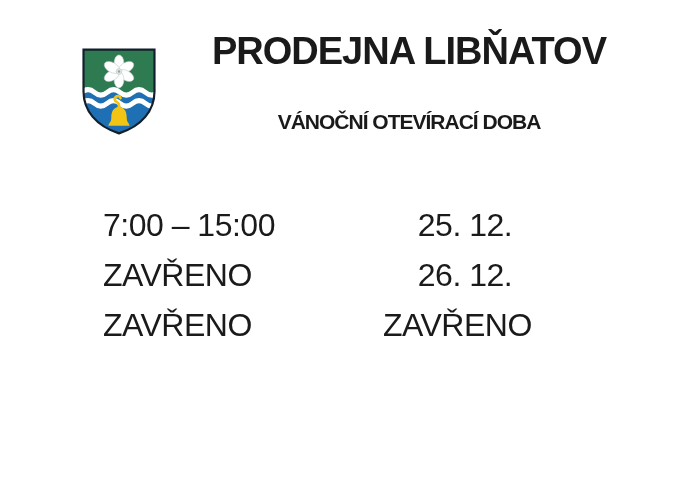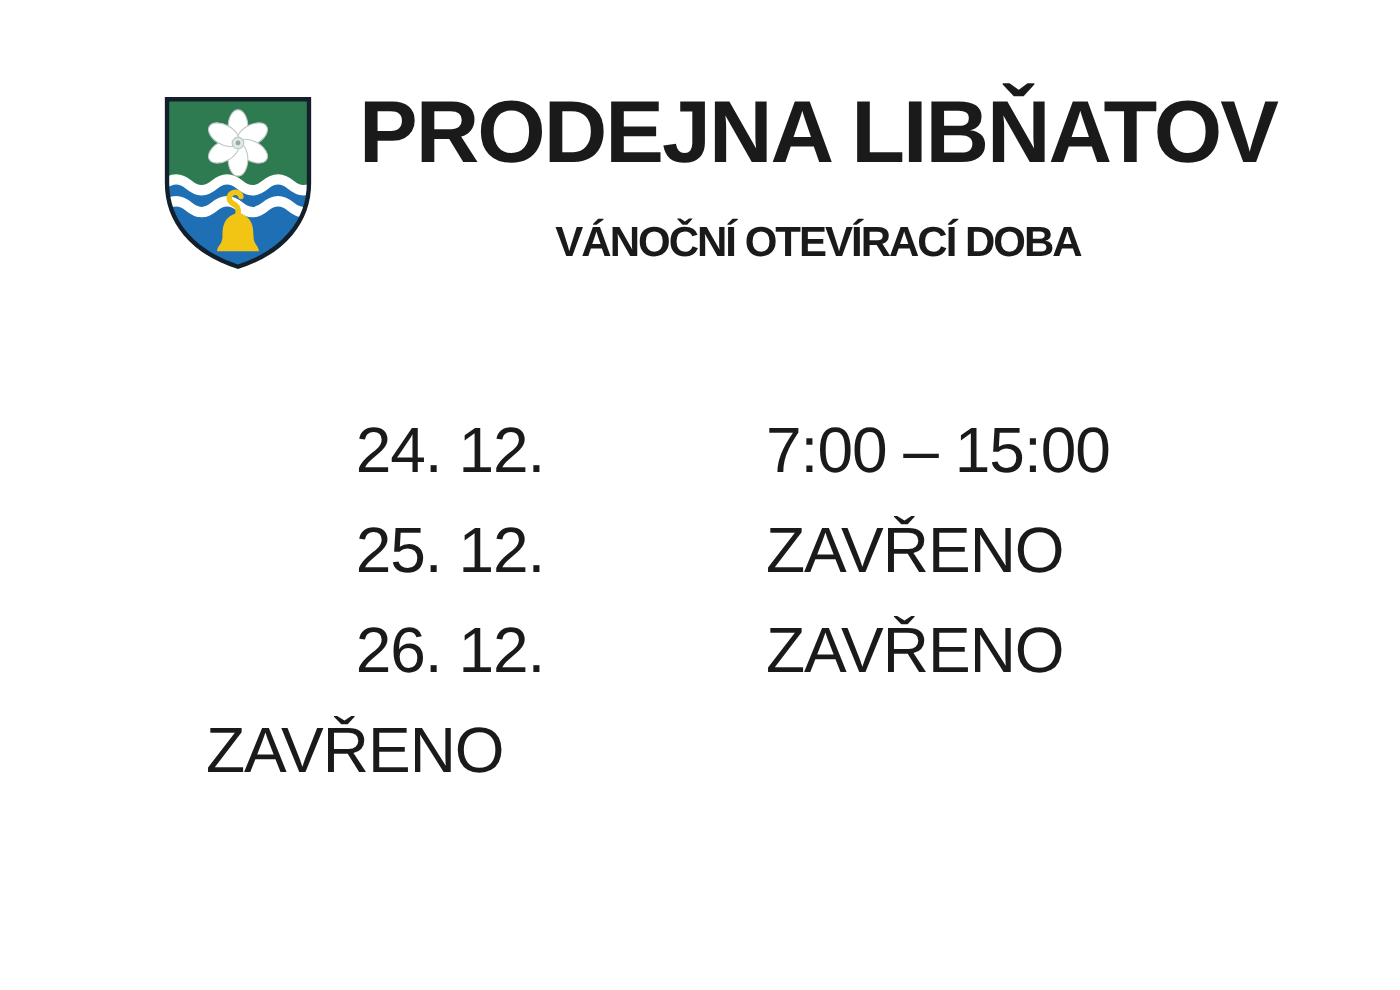--- a/index.html
+++ b/index.html
@@ -20,24 +20,24 @@
     position: absolute;
     left: 78px;
     top: 46px;
     width: 82px;
     height: 91px;
   }
   .crest svg { display: block; width: 100%; height: 100%; }
   .title {
     position: absolute;
     left: 120px;
-    top: 48px;
+    top: 32px;
     width: 578px;
     text-align: center;
-    font-size: 44px;
+    font-size: 38px;
     line-height: 38px;
     font-weight: bold;
     letter-spacing: -1px;
     white-space: nowrap;
   }
   .subtitle {
     position: absolute;
     left: 120px;
     top: 105px;
     width: 578px;
@@ -108,21 +108,20 @@
         </g>
       </g>
       <path d="M6,4 H84 V50 C84,71 70,88 45,96 C20,88 6,71 6,50 Z" fill="none" stroke-width="2.4" stroke="#13202b"></path>
     </svg>
   </div>
 
   <div class="title">PRODEJNA LIBŇATOV</div>
   <div class="subtitle">VÁNOČNÍ OTEVÍRACÍ DOBA</div>
 
   <div class="schedule">
-    <div class="cell date">24. 12.</div>
     <div class="cell hours">7:00 – 15:00</div>
 
     <div class="cell date">25. 12.</div>
     <div class="cell hours">ZAVŘENO</div>
 
     <div class="cell date">26. 12.</div>
     <div class="cell hours">ZAVŘENO</div>
 
 
     <div class="cell hours">ZAVŘENO</div>

